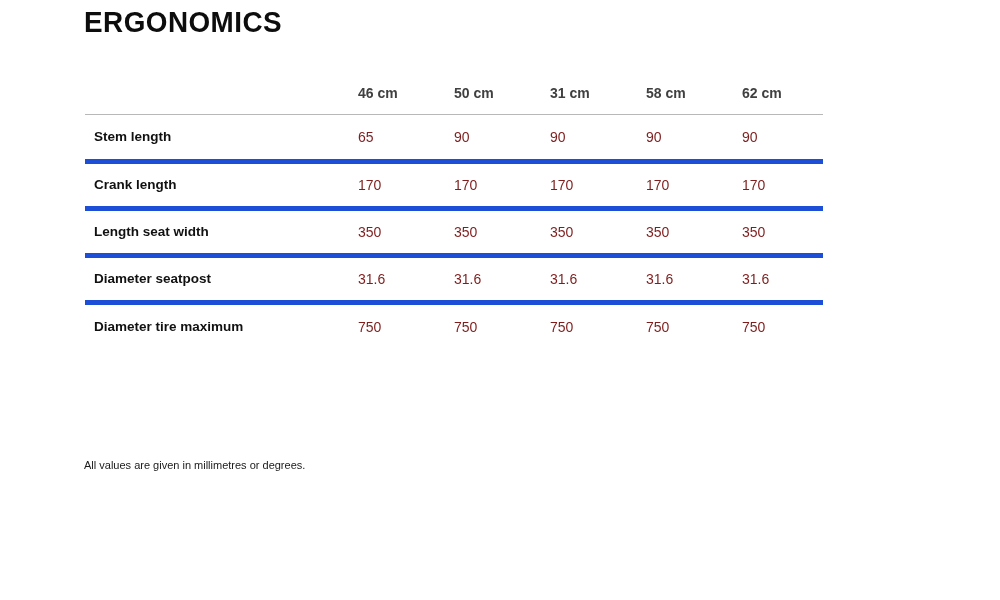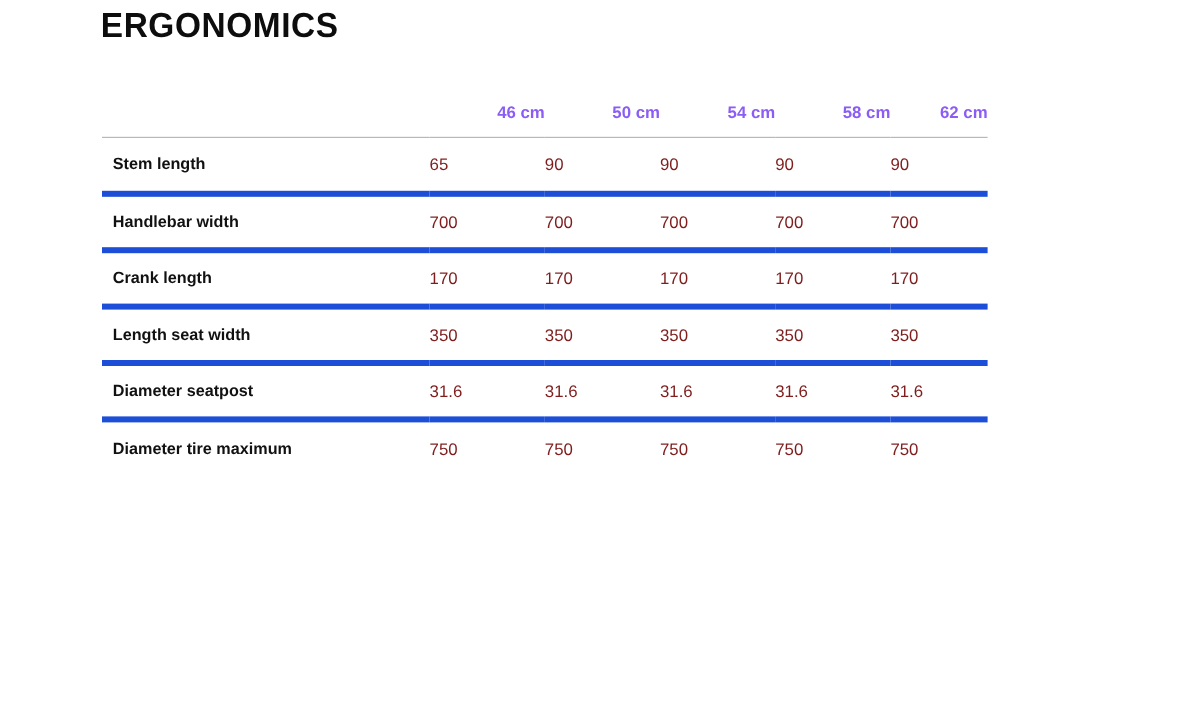--- a/index.html
+++ b/index.html
@@ -37,24 +37,24 @@
     table-layout: fixed;
   }
   table.spec-table col.c-label { width: 273px; }
   table.spec-table col.c-size  { width: 96px; }
   table.spec-table col.c-last  { width: 81px; }
 
   thead th {
     height: 39px;
     vertical-align: top;
     padding-top: 10px;
-    text-align: right;
+    text-align: left;
     font-size: 14px;
     font-weight: bold;
-    color: #8b5cf6;
+    color: #404040;
     border-bottom: 1px solid #b8b8b8;
     white-space: nowrap;
   }
   tbody tr {
     height: 47px;
   }
   tbody tr:not(:last-child) th,
   tbody tr:not(:last-child) td {
     border-bottom: 5px solid #1d4ed8;
   }
@@ -98,43 +98,34 @@
       <col class="c-size">
       <col class="c-size">
       <col class="c-size">
       <col class="c-last">
     </colgroup>
     <thead>
       <tr id="header-row">
           <th></th>
           <th>46 cm</th>
           <th>50 cm</th>
-          <th>54 cm</th>
+          <th>31 cm</th>
           <th>58 cm</th>
           <th>62 cm</th>
           <th></th>
         </tr>
     </thead>
     <tbody id="table-body">
         <tr>
           <th>Stem length</th>
           <td>65</td>
           <td>90</td>
           <td>90</td>
           <td>90</td>
           <td>90</td>
-          <td></td>
-        </tr>
-        <tr>
-          <th>Handlebar width</th>
-          <td>700</td>
-          <td>700</td>
-          <td>700</td>
-          <td>700</td>
-          <td>700</td>
           <td></td>
         </tr>
         <tr>
           <th>Crank length</th>
           <td>170</td>
           <td>170</td>
           <td>170</td>
           <td>170</td>
           <td>170</td>
           <td></td>
@@ -162,14 +153,15 @@
           <td>750</td>
           <td>750</td>
           <td>750</td>
           <td>750</td>
           <td>750</td>
           <td></td>
         </tr>
       </tbody>
   </table>
 
+  <div class="footnote">All values are given in millimetres or degrees.</div>
 
 </div>
 
 </body></html>

